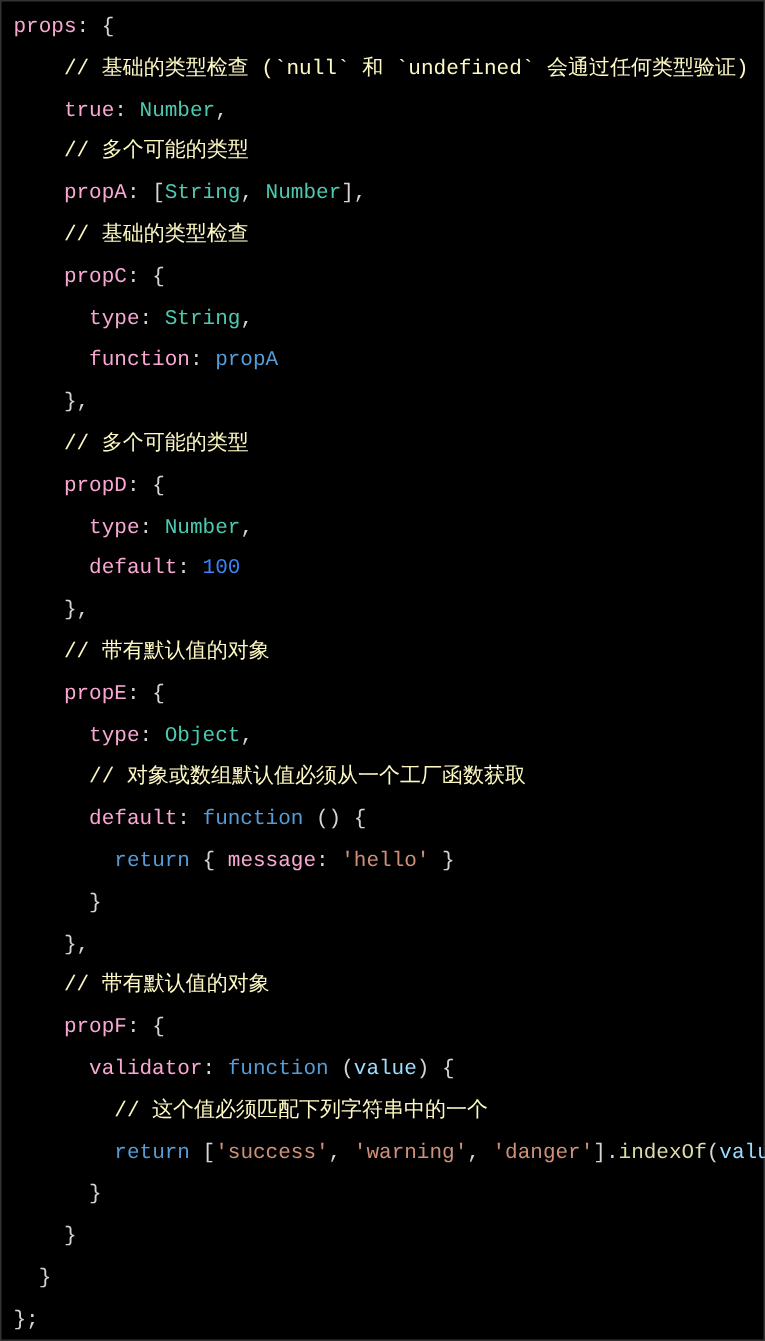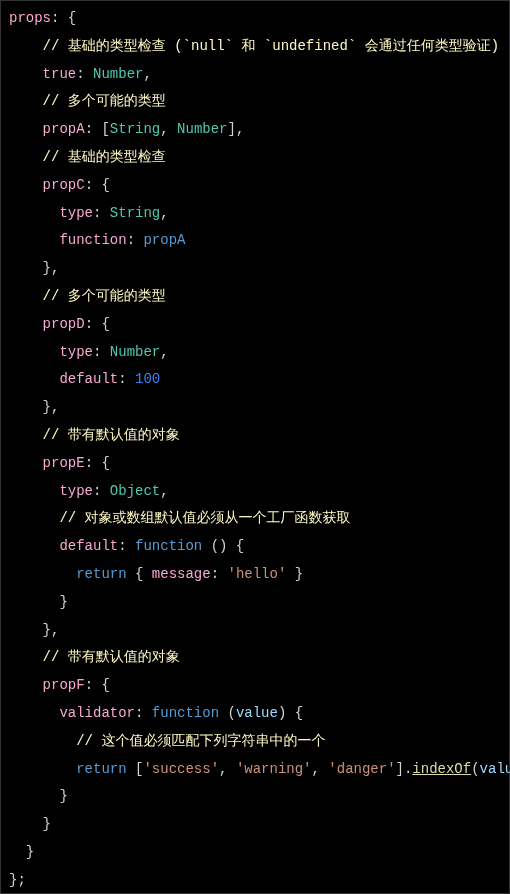--- a/index.html
+++ b/index.html
@@ -22,21 +22,21 @@
     width: 510px;
     height: 894px;
     white-space: pre;
   }
   .c-key { color: #f9a8d4; }
   .c-string { color: #ce9178; }
   .c-number { color: #3b82f6; }
   .c-comment { color: #fef9c3; }
   .c-type { color: #4ec9b0; }
   .c-keyword { color: #569cd6; }
-  .c-func { color: #dcdcaa; text-decoration: underline; }
+  .c-func { color: #dcdcaa; }
   .c-param { color: #9cdcfe; }
   .c-punc { color: #d4d4d4; }
 </style>
 </head>
 <body>
 
 <div class="code-block"><span class="c-key">props</span><span class="c-punc">: {</span>
 <span class="c-comment">    // 基础的类型检查 (`null` 和 `undefined` 会通过任何类型验证)</span>
 <span class="c-key">    true</span><span class="c-punc">: </span><span class="c-type">Number</span><span class="c-punc">,</span>
 <span class="c-comment">    // 多个可能的类型</span>

